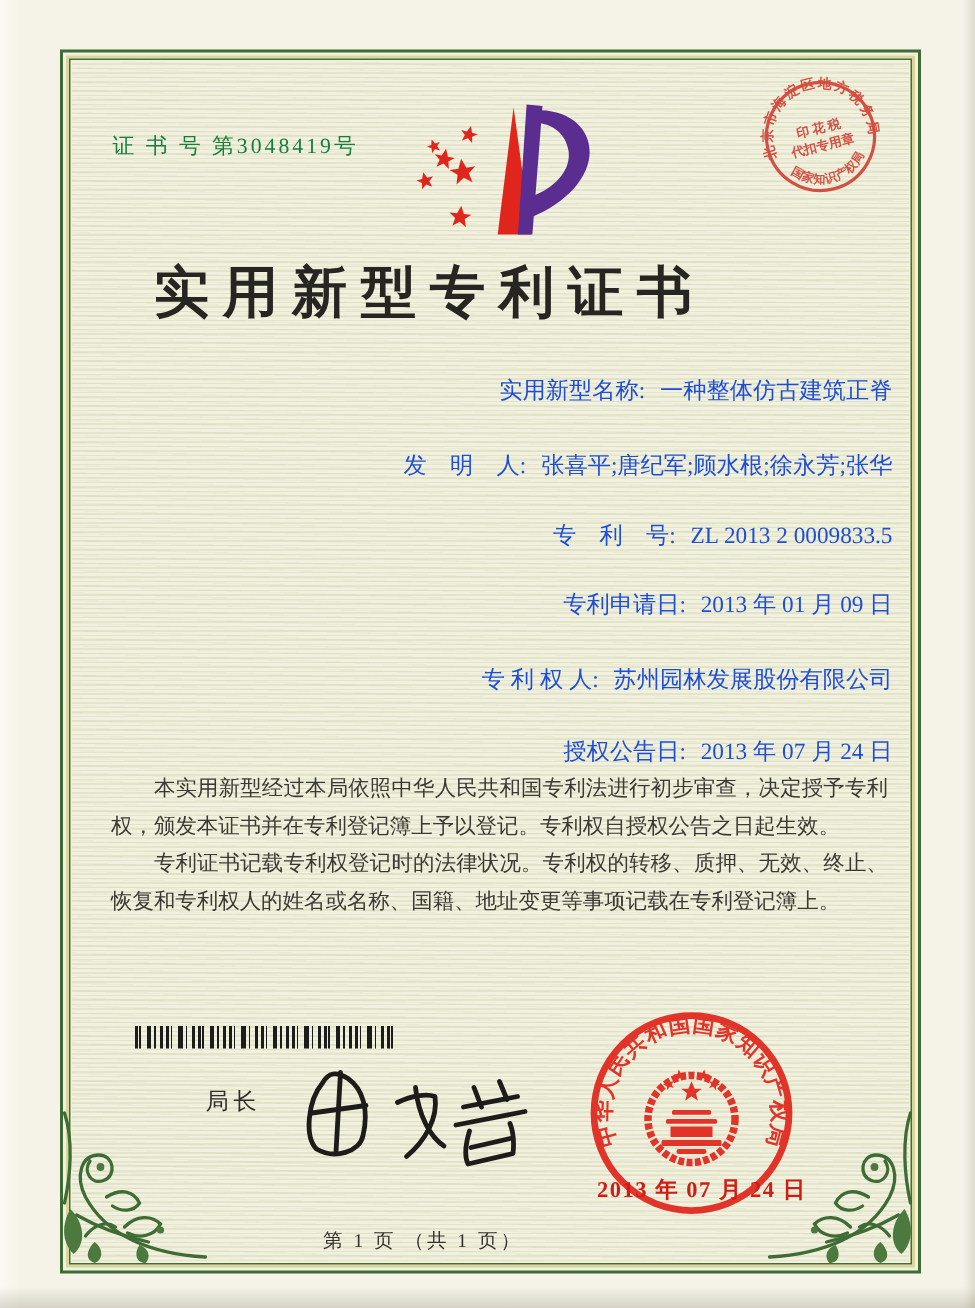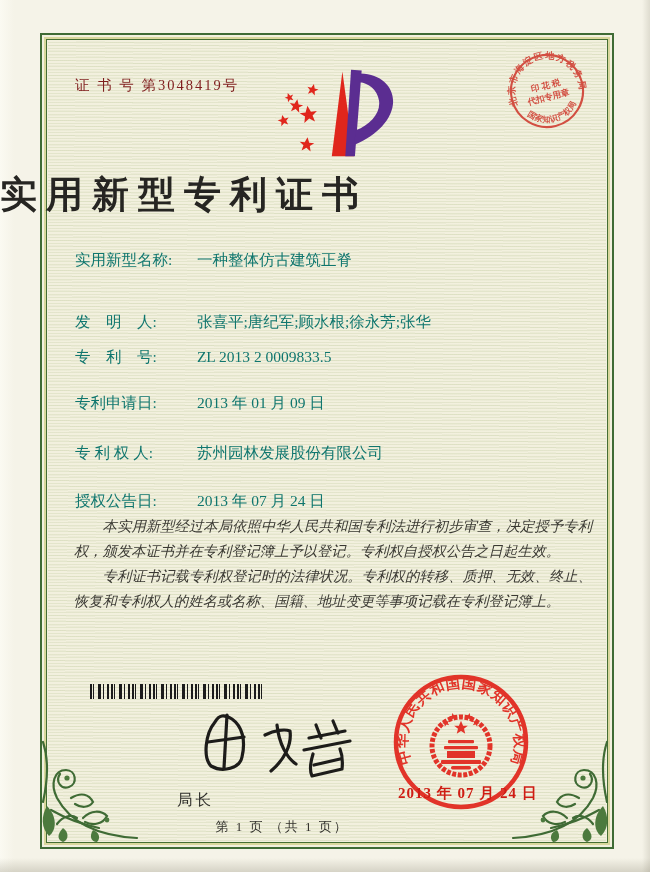--- a/index.html
+++ b/index.html
@@ -21,46 +21,46 @@
     border:2px solid #3f6b35;background:#f2f0de;}
   .frame-inner{position:absolute;inset:2px;border:2px solid #d9d79c;}
   .frame-inner2{position:absolute;inset:0;border:1.5px solid #466e34;}
   
   .guilloche{position:absolute;inset:6px;
     background:
       repeating-linear-gradient(0deg, rgba(150,170,105,.16) 0 1px, rgba(0,0,0,0) 1px 3px),
       repeating-linear-gradient(2deg, rgba(150,170,105,.07) 0 1px, rgba(0,0,0,0) 1px 5px);}
 
   .txt{position:absolute;color:#2f2e2b;}
-  .cert-no{left:75px;top:76px;font-size:14.5px;letter-spacing:2px;color:#7f1d1d;}
-  .title{left:0;top:170px;width:573px;font-size:37px;font-weight:bold;
+  .cert-no{left:75px;top:88px;font-size:14.5px;letter-spacing:2px;color:#15803d;}
+  .title{left:0;top:170px;width:573px;text-align:center;font-size:37px;font-weight:bold;
     letter-spacing:9px;color:#262522;}
 
   .logo{position:absolute;left:252px;top:60px;width:148px;height:106px;}
   .tax-stamp{position:absolute;left:502px;top:46px;width:90px;height:90px;
     transform:rotate(-14deg);opacity:.88;}
 
-  .field-row{position:absolute;left:75px;width:520px;font-size:15.5px;color:#0f766e;
-    white-space:nowrap;}
+  .field-row{position:absolute;left:75px;width:520px;font-size:15.5px;color:#1d4ed8;
+    white-space:nowrap;text-align:right;}
   .field-row .lab{display:inline-block;min-width:112px;}
   .field-row .val{margin-left:6px;}
 
   .paragraphs{position:absolute;left:74px;top:514px;width:518px;font-size:14.3px;
-    line-height:25px;color:#3a3933;text-align:justify;font-style:italic;}
+    line-height:25px;color:#3a3933;text-align:justify;}
   .paragraphs p{margin:0;text-indent:2em;}
 
   .barcode{position:absolute;left:90px;top:684px;width:172px;height:15px;
     background:repeating-linear-gradient(90deg,
       #1c1c1c 0 2px, rgba(0,0,0,0) 2px 3px,
       #1c1c1c 3px 4px, rgba(0,0,0,0) 4px 8px,
       #1c1c1c 8px 11px, rgba(0,0,0,0) 11px 13px,
       #1c1c1c 13px 14px, rgba(0,0,0,0) 14px 17px,
       #1c1c1c 17px 19px, rgba(0,0,0,0) 19px 21px);}
 
-  .director{left:137px;top:790px;font-size:15.5px;letter-spacing:3px;color:#2f2e2b;margin-left:40px;}
+  .director{left:137px;top:724px;font-size:15.5px;letter-spacing:3px;color:#2f2e2b;}
   .signature{position:absolute;left:195px;top:702px;width:165px;height:92px;}
 
   .office-seal{position:absolute;left:391px;top:672px;width:140px;height:140px;opacity:.92;}
   .seal-date{position:absolute;left:398px;top:784px;width:130px;text-align:center;
     font-size:15px;font-weight:bold;color:#cf1d14;letter-spacing:1px;white-space:nowrap;}
 
   .footer{left:0;top:818px;width:564px;text-align:center;font-size:13px;color:#33322d;
     letter-spacing:2px;}
 
   .ornament{position:absolute;width:102px;height:104px;}
@@ -115,21 +115,21 @@
     <textPath href="#taxArcBottom" startOffset="50%" text-anchor="middle" textLength="64">国家知识产权局</textPath>
   </text>
 </svg>
 
 <div class="txt title">实用新型专利证书</div>
 
 <div class="field-row" style="top:250px">
   <span class="lab">实用新型名称:</span>
   <span class="val">一种整体仿古建筑正脊</span>
 </div>
-<div class="field-row" style="top:312px">
+<div class="field-row" style="top:300px">
   <span class="lab">发　明　人:</span>
   <span class="val">张喜平;唐纪军;顾水根;徐永芳;张华</span>
 </div>
 <div class="field-row" style="top:347px">
   <span class="lab">专　利　号:</span>
   <span class="val">ZL 2013 2 0009833.5</span>
 </div>
 <div class="field-row" style="top:393px">
   <span class="lab">专利申请日:</span>
   <span class="val">2013 年 01 月 09 日</span>

